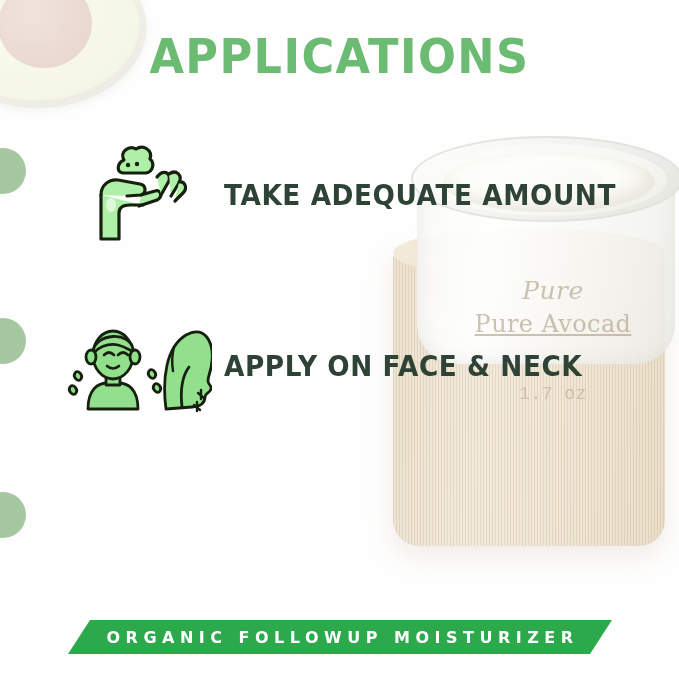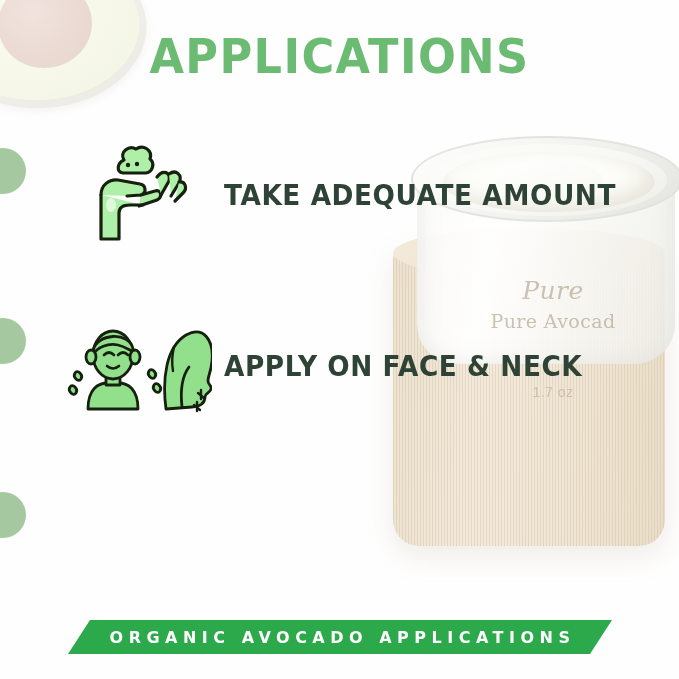--- a/index.html
+++ b/index.html
@@ -171,28 +171,29 @@
   .jar-brand {
     top: 148px;
     font-family: "DejaVu Serif", serif;
     font-style: italic;
     font-size: 25px;
     letter-spacing: 0.5px;
   }
   .jar-product {
     top: 182px;
     font-family: "DejaVu Serif", serif;
-    font-size: 19px;
+    font-size: 24px;
     letter-spacing: 0.4px;
     color: rgba(168,150,124,0.58);
+    text-decoration: underline;
   }
   .jar-size {
     top: 256px;
-    font-family: Liberation Sans, sans-serif;
-    font-size: 14px;
+    font-family: Liberation Mono, monospace;
+    font-size: 18px;
     letter-spacing: 0.5px;
     color: rgba(176,160,136,0.50);
   }
 
   
   .title {
     position: absolute;
     left: 0;
     top: 28px;
     width: 679px;
@@ -341,16 +342,16 @@
           <path d="M136 76 l6 5 M139 73 l0 9"></path>
           <path d="M132 88 l6 5 M135 85 l0 9"></path>
         </g>
       </svg>
     </div>
     <div class="row-text">APPLY ON FACE &amp; NECK</div>
   </div>
 
 
   <div class="banner">
-    <div class="banner-text">ORGANIC AVOCADO APPLICATIONS</div>
+    <div class="banner-text">ORGANIC FOLLOWUP MOISTURIZER</div>
   </div>
 
 </div>
 
 </body></html>

